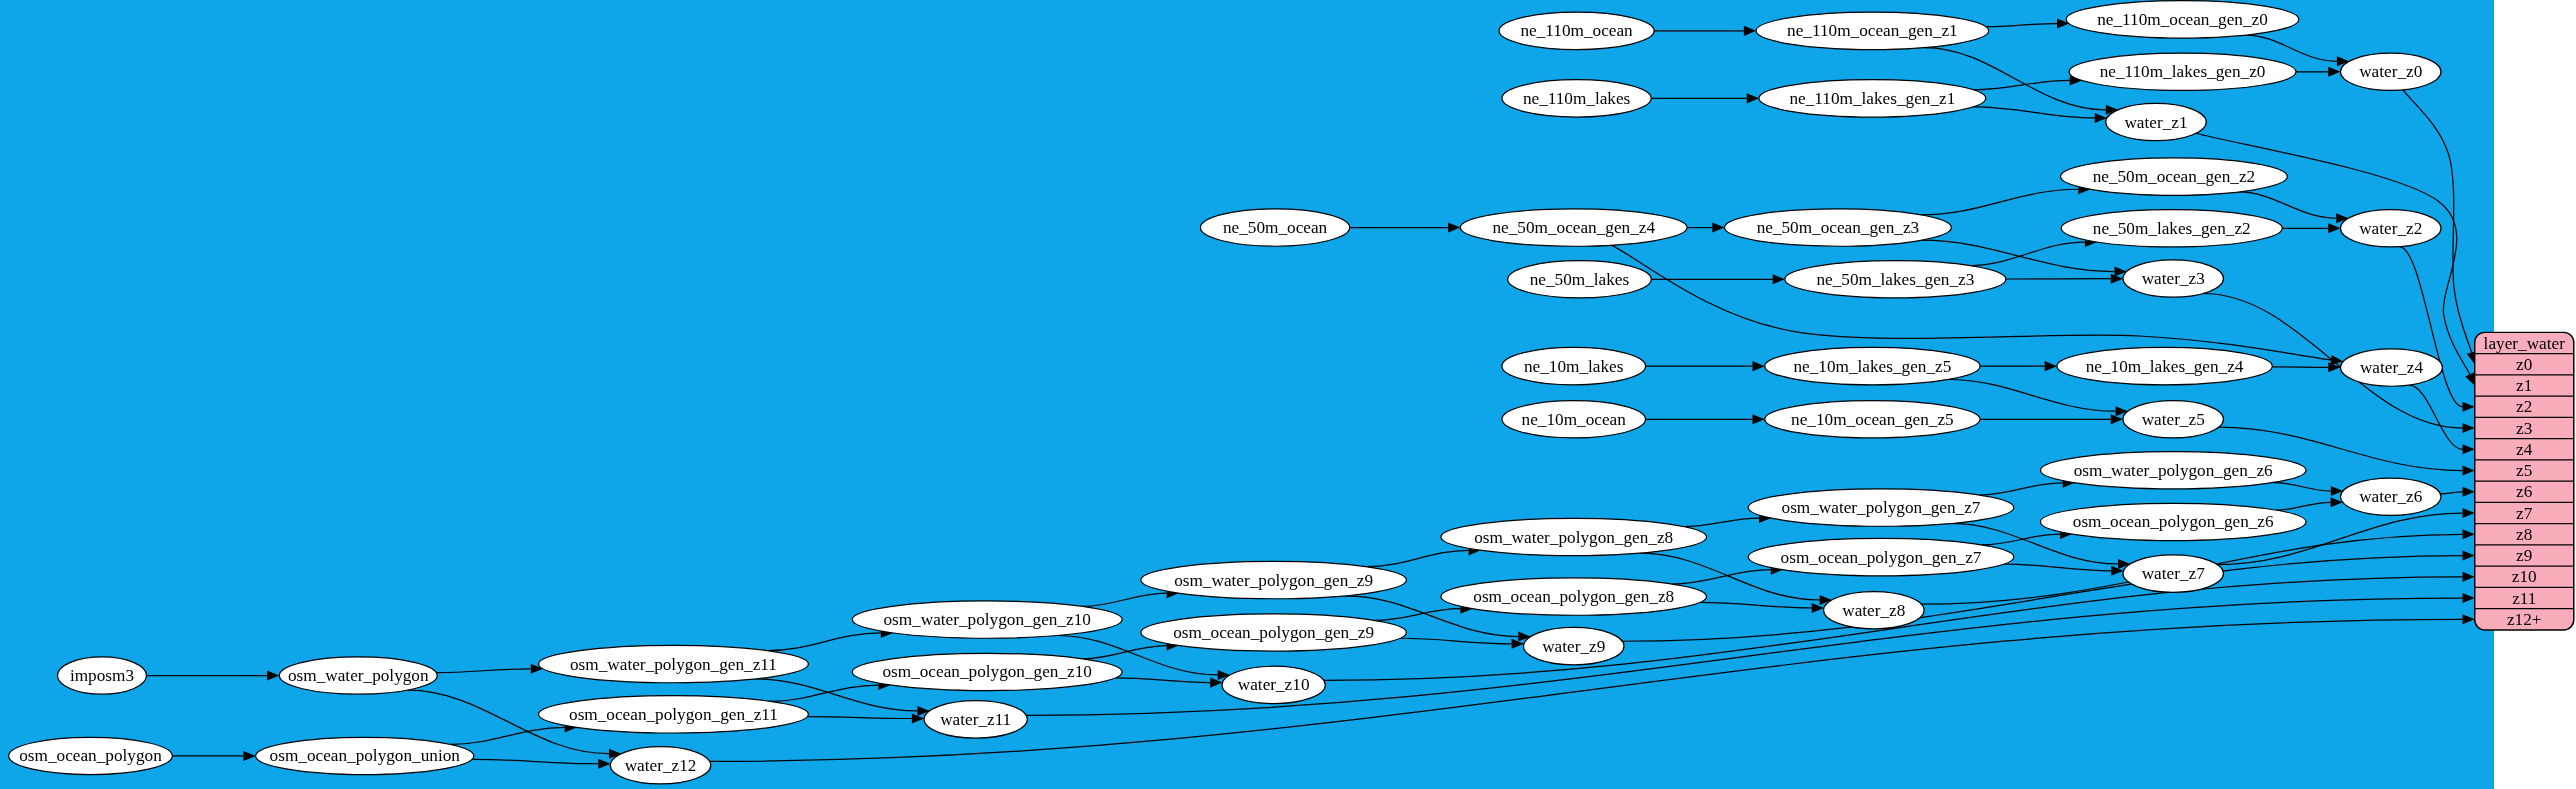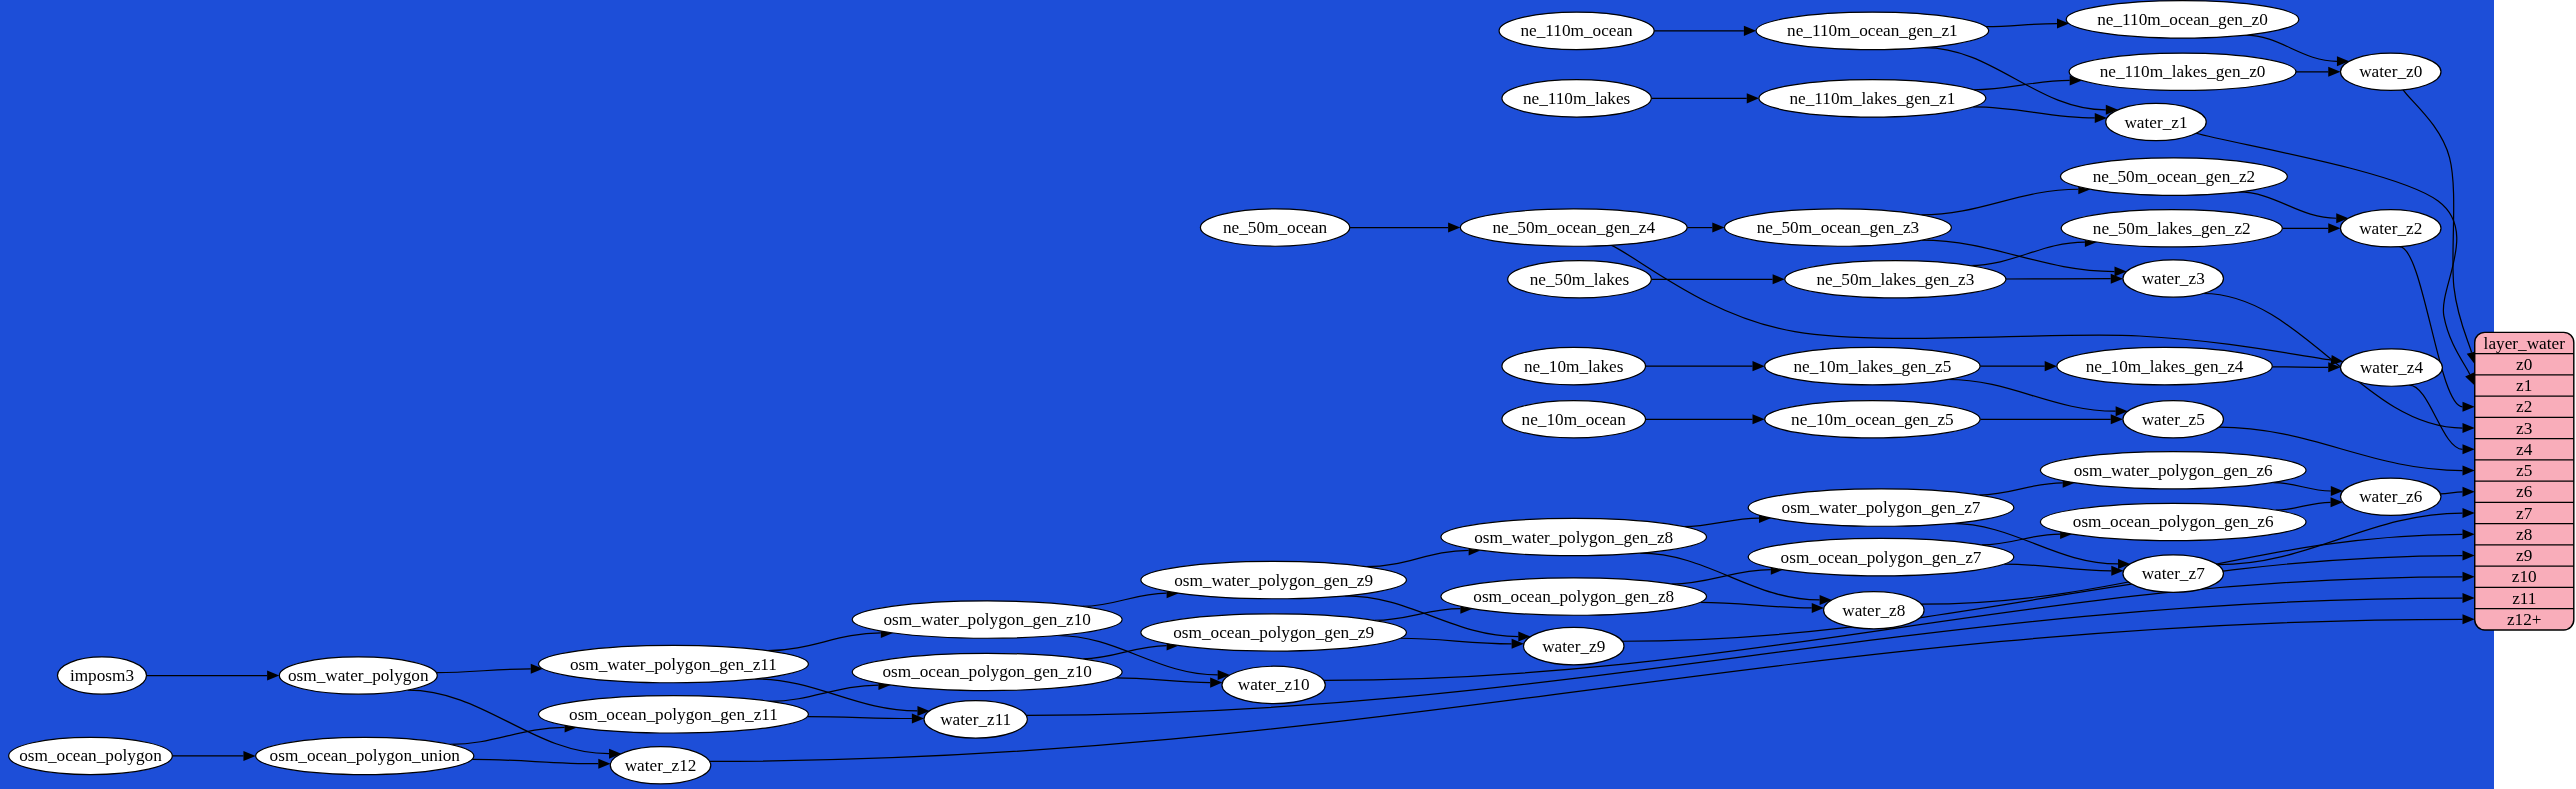--- a/index.html
+++ b/index.html
@@ -1,16 +1,16 @@
 <!DOCTYPE html>
 <html style="font-size:11.5px"><head>
 <meta charset="utf-8">
 <style>
   html, body { margin: 0; padding: 0; background: #ffffff; }
-  #canvas { position: relative; width: 2494px; height: 789px; background: #1d4ed8; }
+  #canvas { position: relative; width: 2494px; height: 789px; background: #0ea5e9; }
   svg { display: block; }
   text {
     font-family: "Liberation Serif", "DejaVu Serif", serif;
     font-size: 24px;
     fill: #000000;
   }
   .edge { fill: none; stroke: #000000; stroke-width: 1.7px; }
   .node-shape { fill: #ffffff; stroke: #000000; stroke-width: 1.7px; }
   .record-shape { stroke: #000000; stroke-width: 2px; }
   .record-sep { stroke: #000000; stroke-width: 1.7px; }

